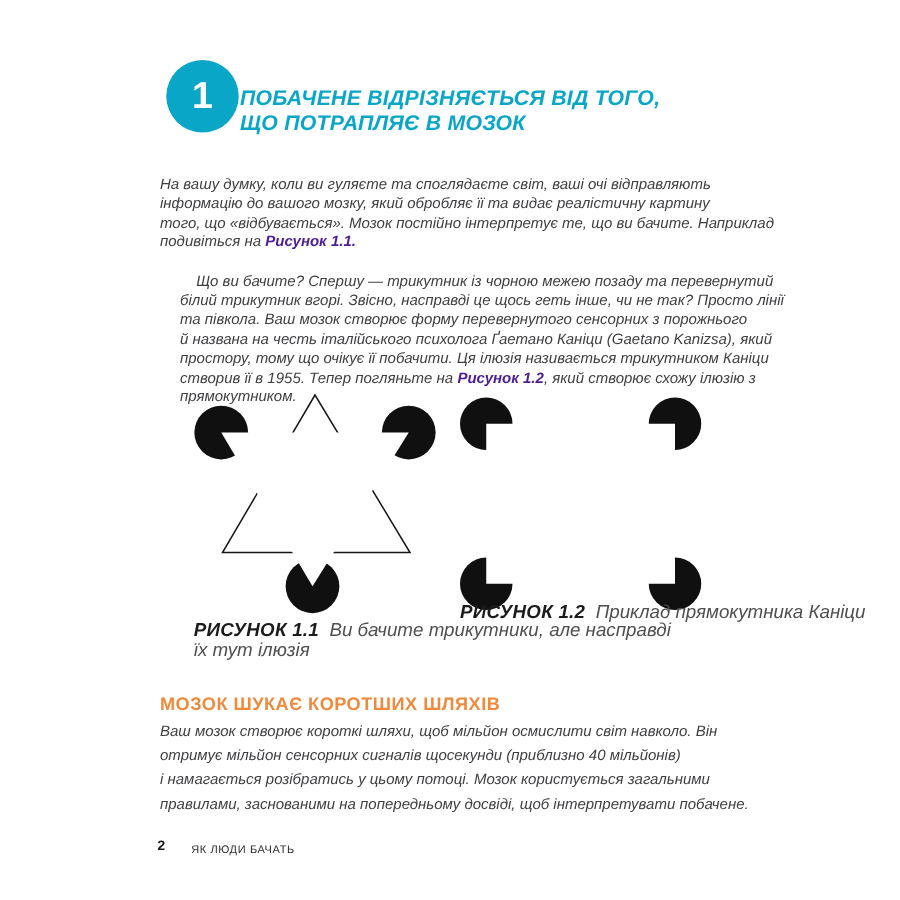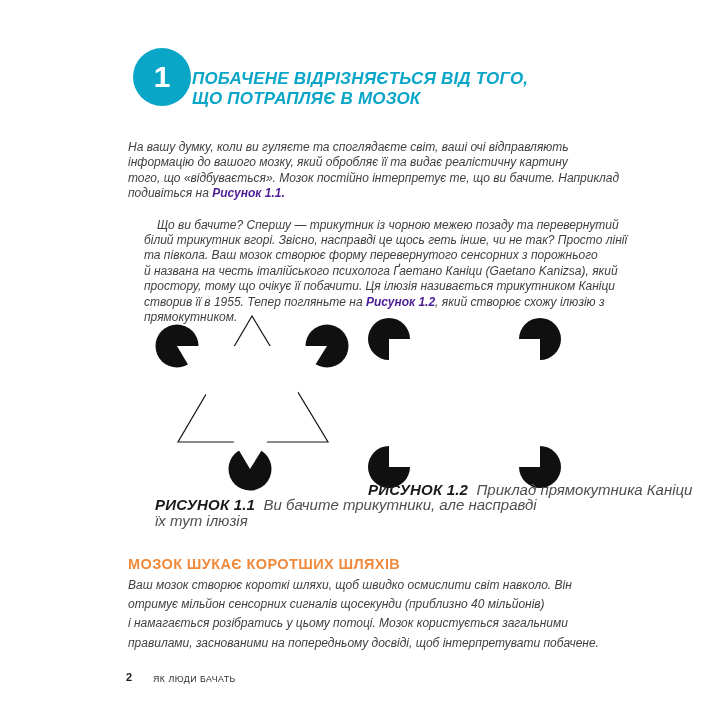--- a/index.html
+++ b/index.html
@@ -101,20 +101,20 @@
 <div class="abs caption" style="left:155px;top:497px;width:210px;">
   <span class="ln"><span class="lbl">РИСУНОК 1.1</span>&nbsp; <span>Ви бачите трикутники, але насправді</span></span>
   <span class="ln">їх тут ілюзія</span>
 </div>
 <div class="abs caption" style="left:368px;top:482px;">
   <span class="ln"><span class="lbl">РИСУНОК 1.2</span>&nbsp; <span>Приклад прямокутника Каніци</span></span>
 </div>
 
 <h2 class="abs sec-h" style="margin:0;">МОЗОК ШУКАЄ КОРОТШИХ ШЛЯХІВ</h2>
 <div class="abs sec-p">
-  <span class="ln">Ваш мозок створює короткі шляхи, щоб швидко осмислити світ навколо. Він</span>
+  <span class="ln">Ваш мозок створює короткі шляхи, щоб мільйон осмислити світ навколо. Він</span>
   <span class="ln">отримує мільйон сенсорних сигналів щосекунди (приблизно 40 мільйонів)</span>
   <span class="ln">і намагається розібратись у цьому потоці. Мозок користується загальними</span>
   <span class="ln">правилами, заснованими на попередньому досвіді, щоб інтерпретувати побачене.</span>
 </div>
 
 <span class="abs foot-num">2</span>
 <span class="abs foot-title">ЯК ЛЮДИ БАЧАТЬ</span>
 
 </body></html>

